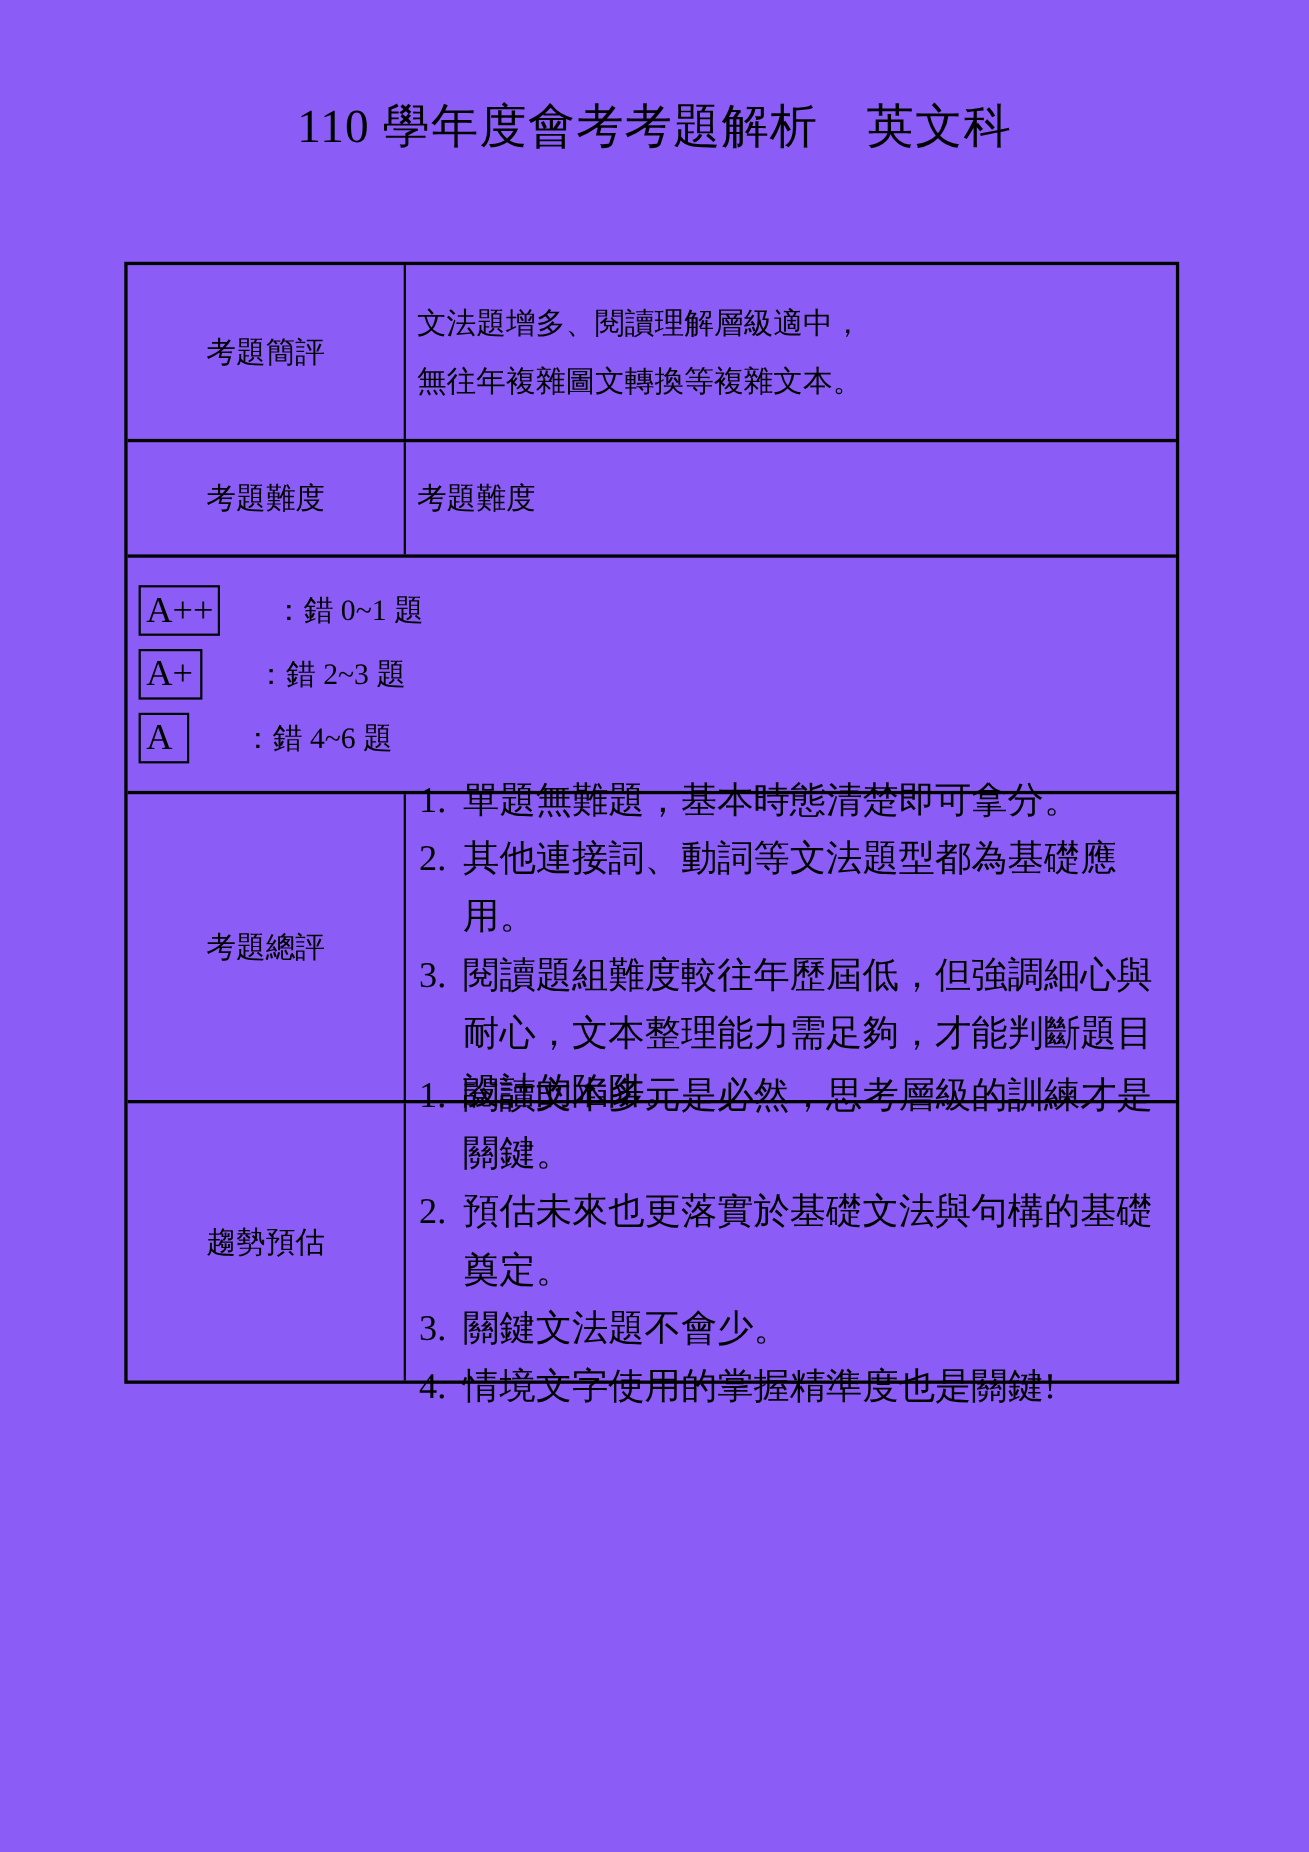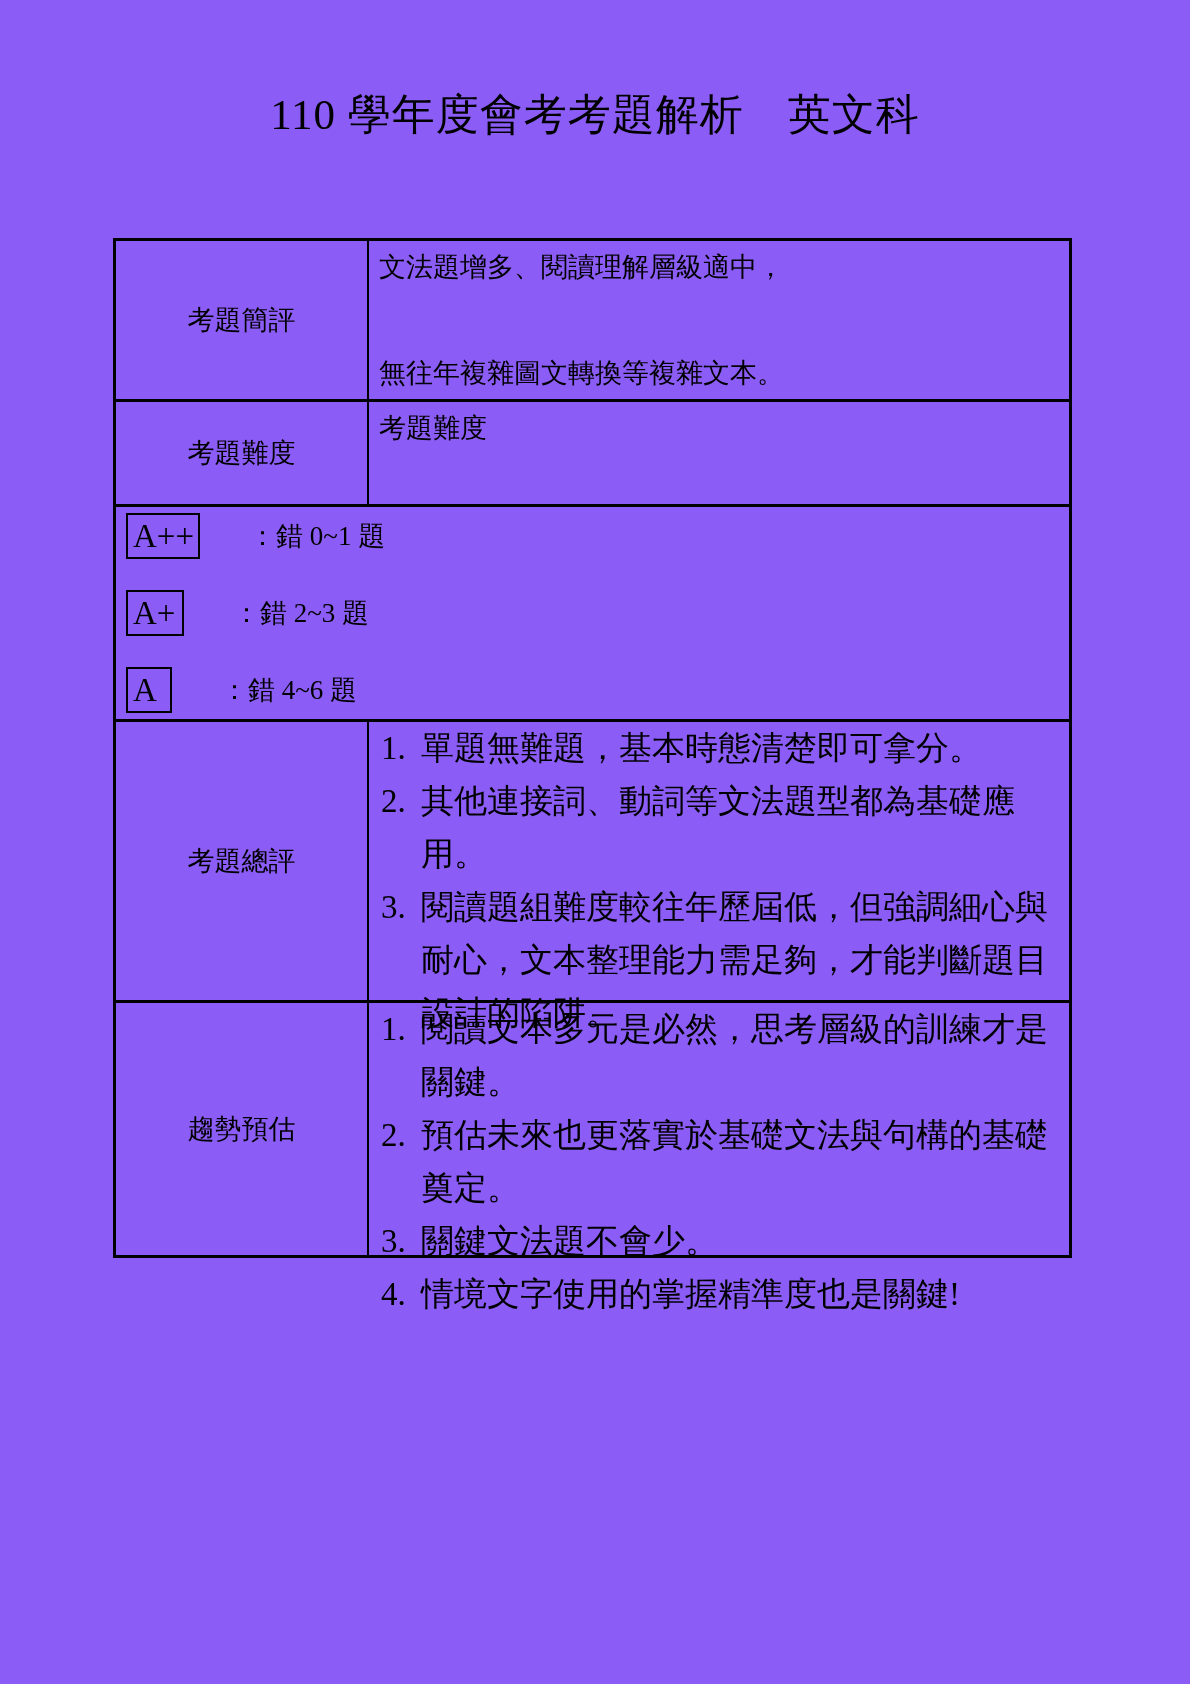--- a/index.html
+++ b/index.html
@@ -54,21 +54,21 @@
     display: flex;
     align-items: center;
     justify-content: center;
     font-size: 27px;
     text-align: center;
   }
   .content-cell {
     flex: 1 1 auto;
     display: flex;
     flex-direction: column;
-    justify-content: space-between;
+    justify-content: center;
     padding-left: 10px;
     padding-right: 4px;
     font-size: 27px;
     box-sizing: border-box;
   }
   .row-brief    { height: 158px; }
   .row-diff     { height: 102px; }
   .row-grades   { height: 212px; }
   .row-overall  { height: 278px; }
   .row-trend    { height: 252px; }

